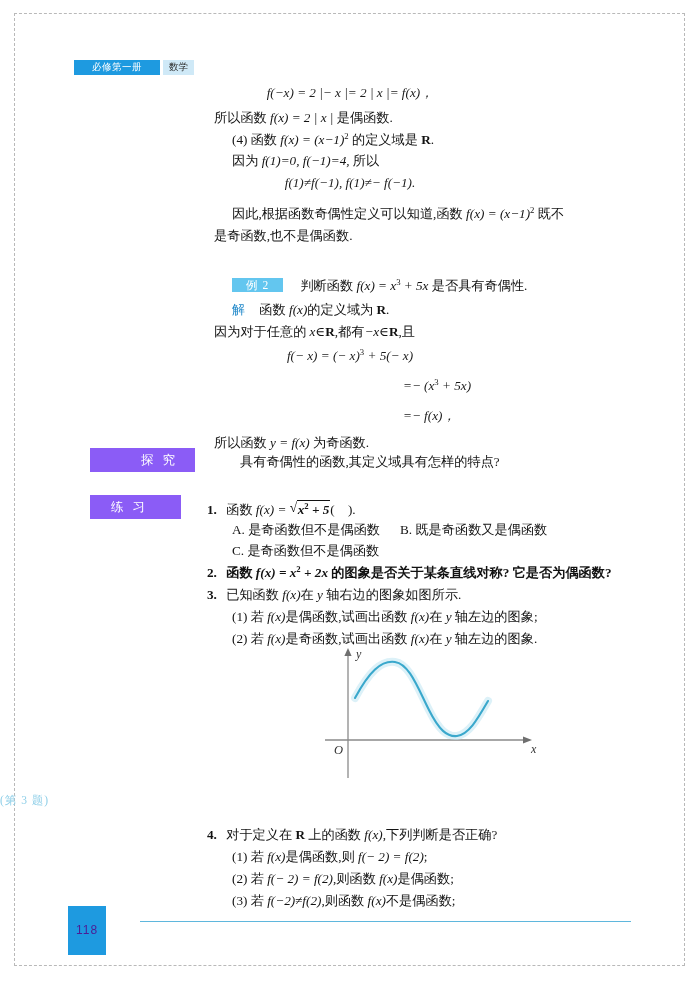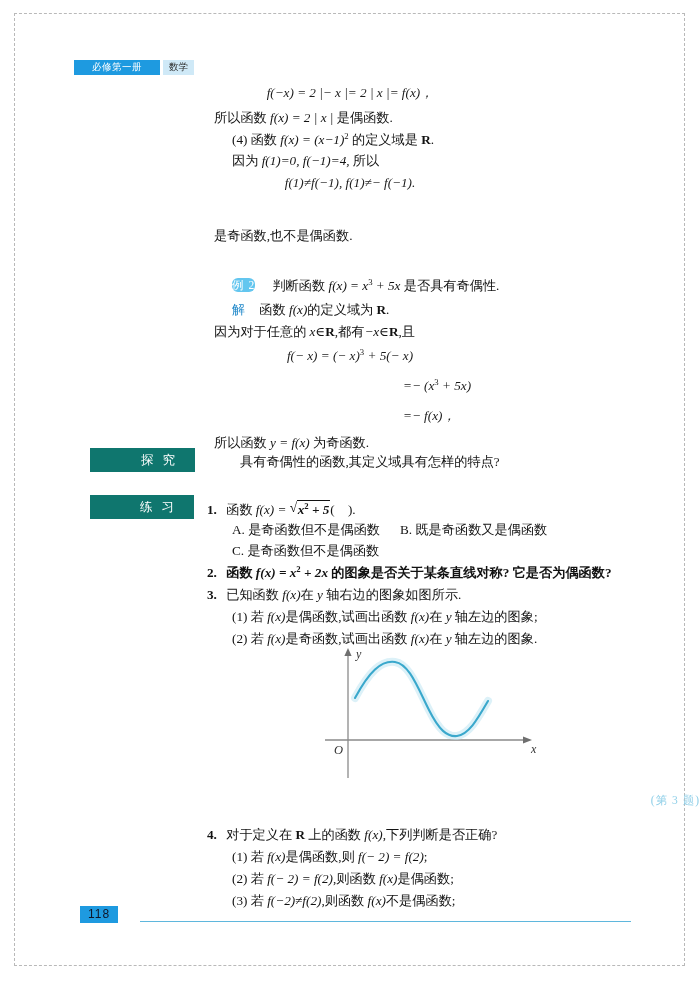--- a/index.html
+++ b/index.html
@@ -112,69 +112,67 @@
     margin-top: 0px;
   }
 
   
   .ex-badge {
     display: inline-block;
     background: #63c6ef;
     color: #ffffff;
     font-size: 11.5px;
     line-height: 14px;
-    padding: 0 0;
+    padding: 0 14px;
     vertical-align: 1px;
     font-style: normal;
     letter-spacing: 1px;
-    border-radius: 6px;
   }
   .sol-mark {
     color: #1e87c9;
     font-style: normal;
     font-size: 13px;
   }
 
   
   .sec-box {
     position: absolute;
-    background: #0f766e;
+    background: #8b5cf6;
     color: #ffffff;
     font-size: 12.5px;
     letter-spacing: 9px;
     text-align: right;
     box-sizing: border-box;
   }
 
   
   .figure {
     position: absolute;
   }
   .fig-cap {
     position: absolute;
     width: 700px;
-    text-align: right;
+    text-align: left;
     color: #8fcfe8;
     font-size: 11.5px;
     letter-spacing: 1px;
   }
 
   
   .footer-num {
     position: absolute;
     left: 68px;
     top: 906px;
     background: #1e9ae0;
-    color: #0f172a;
+    color: #4c1d95;
     font-size: 12px;
     line-height: 17px;
-    padding: 0 8px;
+    padding: 16px 8px;
     letter-spacing: 1px;
     font-family: "Liberation Sans", sans-serif;
-    margin-left: 12px;
   }
   .footer-rule {
     position: absolute;
     left: 140px;
     top: 921px;
     width: 491px;
     height: 1.4px;
     background: #5fb7dd;
   }
 </style>
@@ -203,20 +201,23 @@
   </div>
 
   <div class="line" style="left:232px; top:152px;">
     <span>因为 <span class="math"><i>f</i>(1)=0, <i>f</i>(−1)=4,</span> 所以</span>
   </div>
 
   <div class="disp" style="top:175px;">
     <span class="math"><i>f</i>(1)≠<i>f</i>(−1), <i>f</i>(1)≠− <i>f</i>(−1).</span>
   </div>
 
+  <div class="line" style="left:232px; top:205px;">
+    <span>因此,根据函数奇偶性定义可以知道,函数 <span class="math"><i>f</i>(<i>x</i>) = (<i>x</i>−1)<sup class="en">2</sup></span> 既不</span>
+  </div>
   <div class="line" style="left:214px; top:227px;">
     <span>是奇函数,也不是偶函数.</span>
   </div>
 
   <div class="line" style="left:232px; top:277px;">
     <span class="ex-badge">例 2</span>
     <span style="margin-left:14px;">判断函数 <span class="math"><i>f</i>(<i>x</i>) = <i>x</i><sup class="en">3</sup> + 5<i>x</i></span> 是否具有奇偶性.</span>
   </div>
 
   <div class="line" style="left:214px; top:323px;">
@@ -238,21 +239,21 @@
     <span class="math">=− <i>f</i>(<i>x</i>)，</span>
   </div>
 
   <div class="line" style="left:214px; top:434px;">
     <span>所以函数 <span class="math"><i>y</i> = <i>f</i>(<i>x</i>)</span> 为奇函数.</span>
   </div>
 
   <div class="sec-box" style="left:90px; top:448px; width:105px; height:24px; line-height:24px; padding-right:11px;">探究</div>
   <div class="line" style="left:240px; top:453px;">具有奇偶性的函数,其定义域具有怎样的特点?</div>
 
-  <div class="sec-box" style="left:90px; top:495px; width:104px; height:24px; line-height:24px; padding-right:11px;">练习</div>
+  <div class="sec-box" style="left:90px; top:495px; width:91px; height:24px; line-height:24px; padding-right:27px;">练习</div>
 
   <div class="line" style="left:207px; top:500px;">
     <span class="bold-r">1.</span>
     <span style="margin-left:6px;">函数 <span class="math"><i>f</i>(<i>x</i>) =
       <span class="sqrt"><span class="rad"><i>x</i><sup class="en">2</sup> + 5</span></span></span>(&nbsp;&nbsp;&nbsp;&nbsp;).</span>
   </div>
   <div class="line" style="left:232px; top:521px;">
     <span class="upr">A.</span> <span>是奇函数但不是偶函数</span>
   </div>
   <div class="line" style="left:400px; top:521px;">

